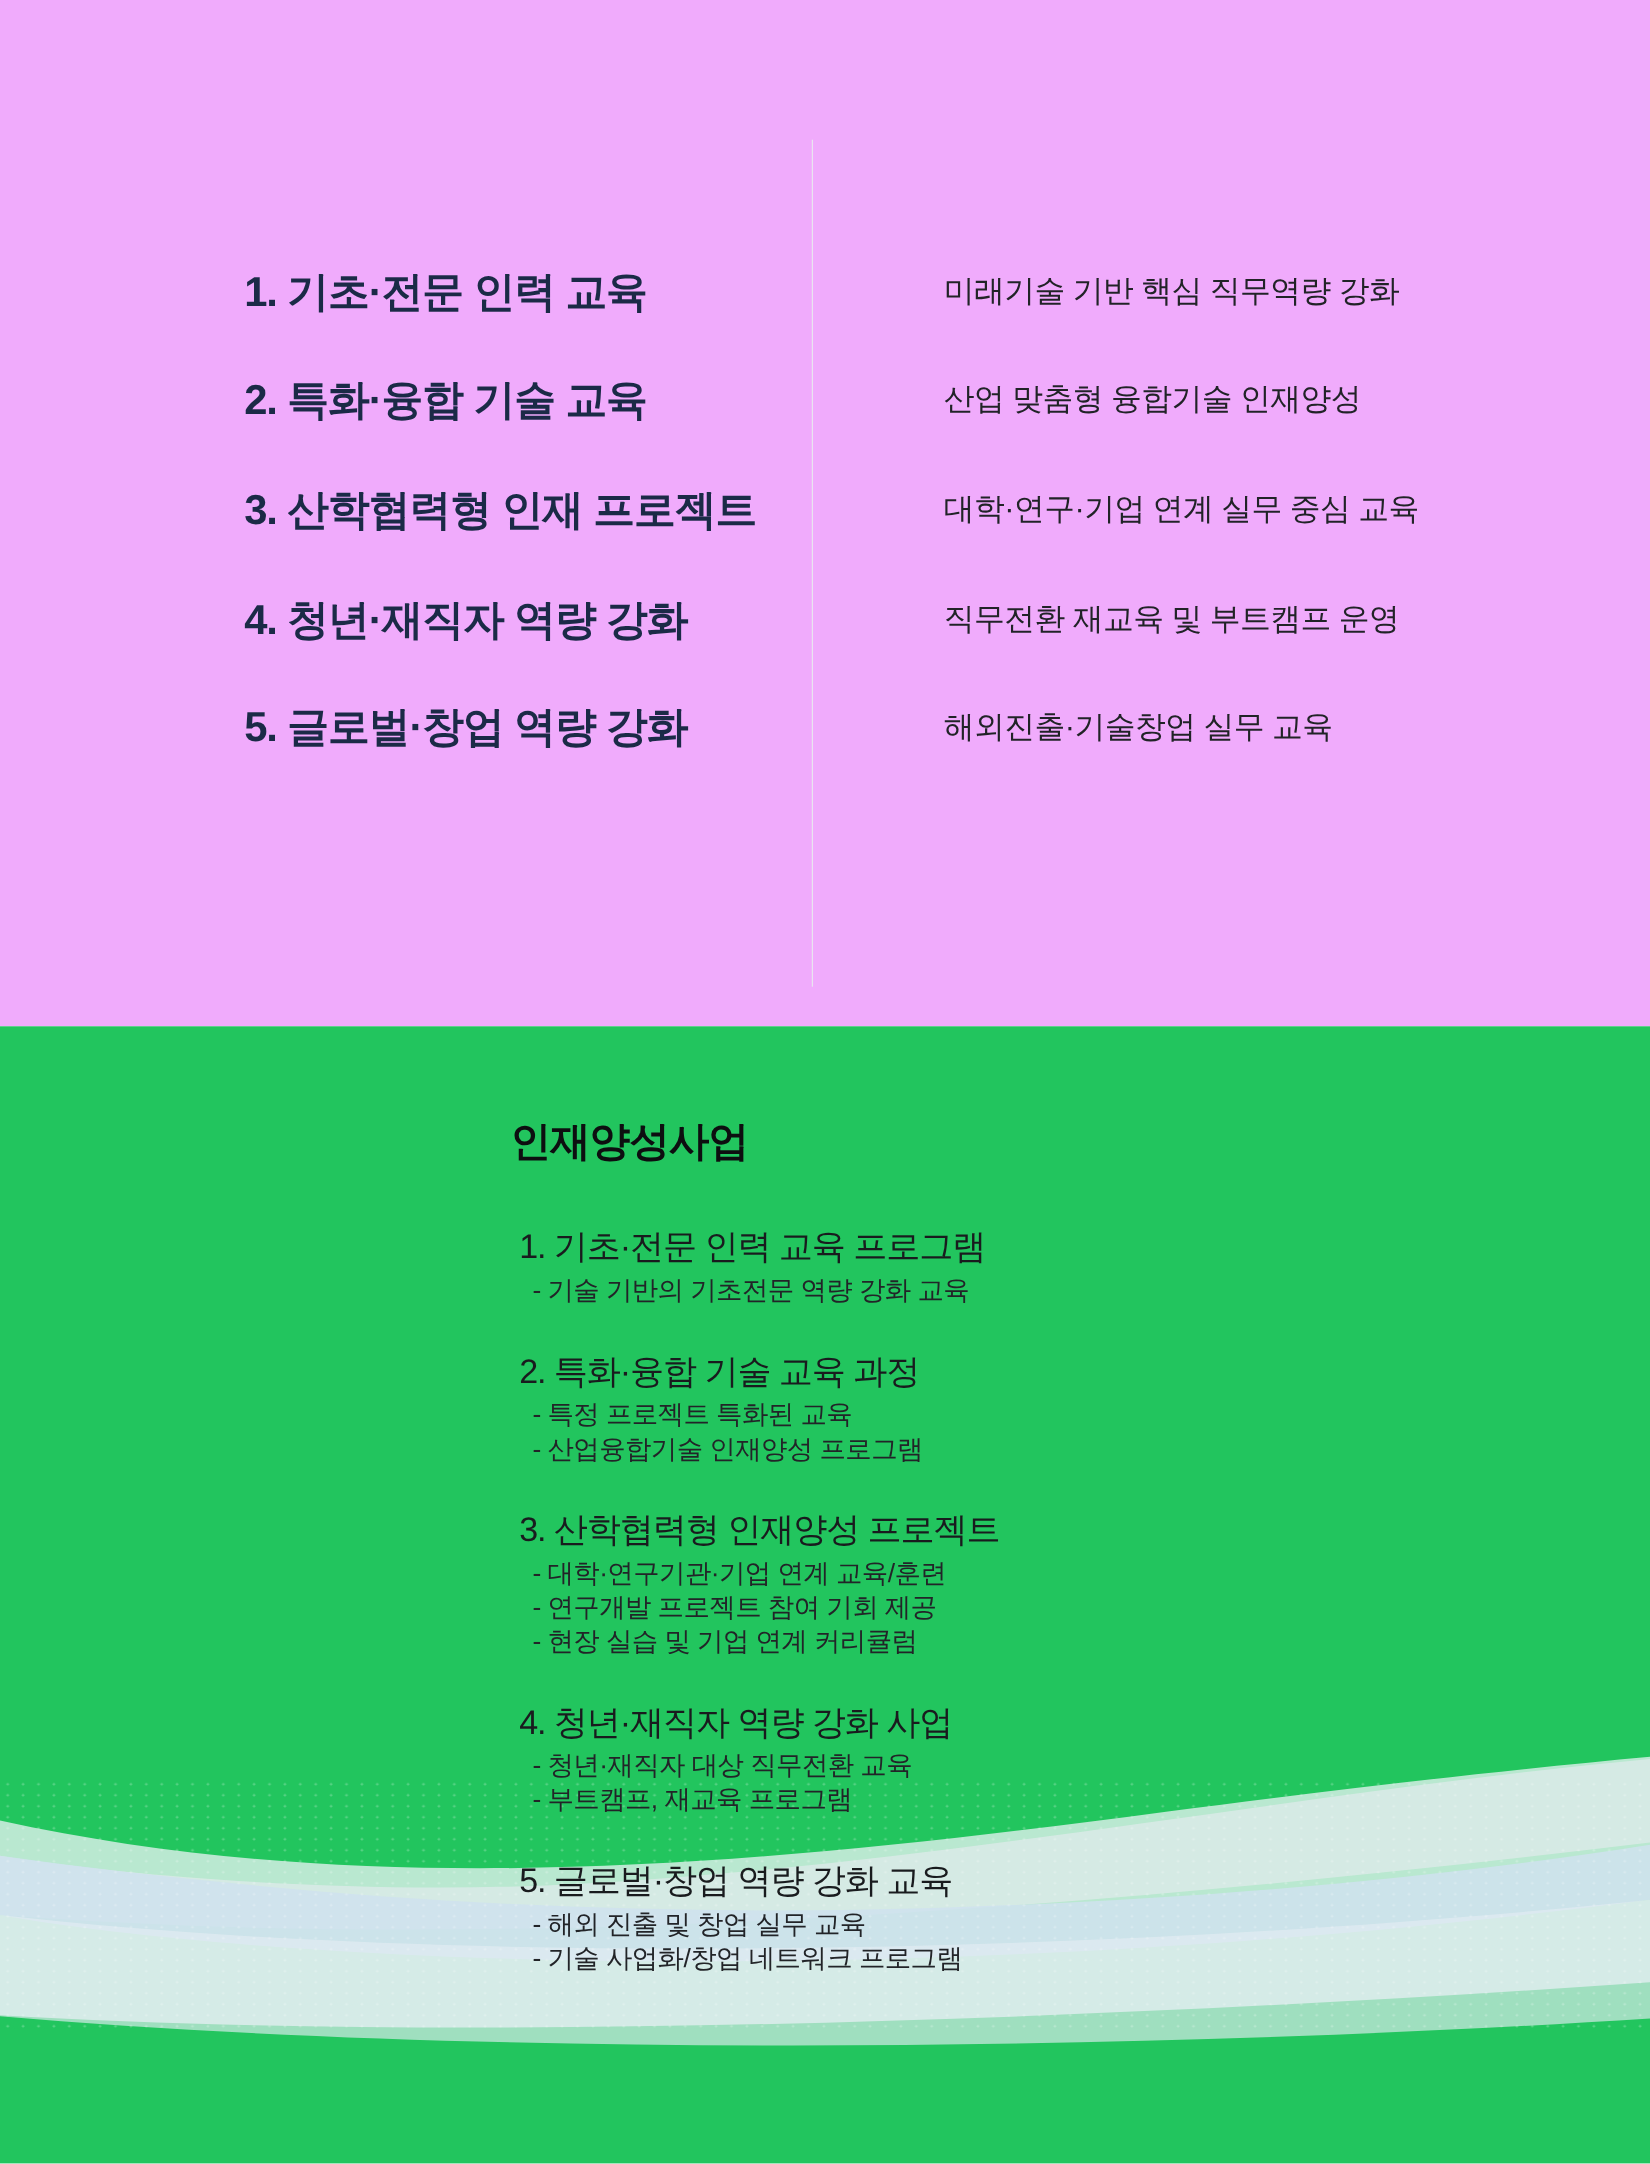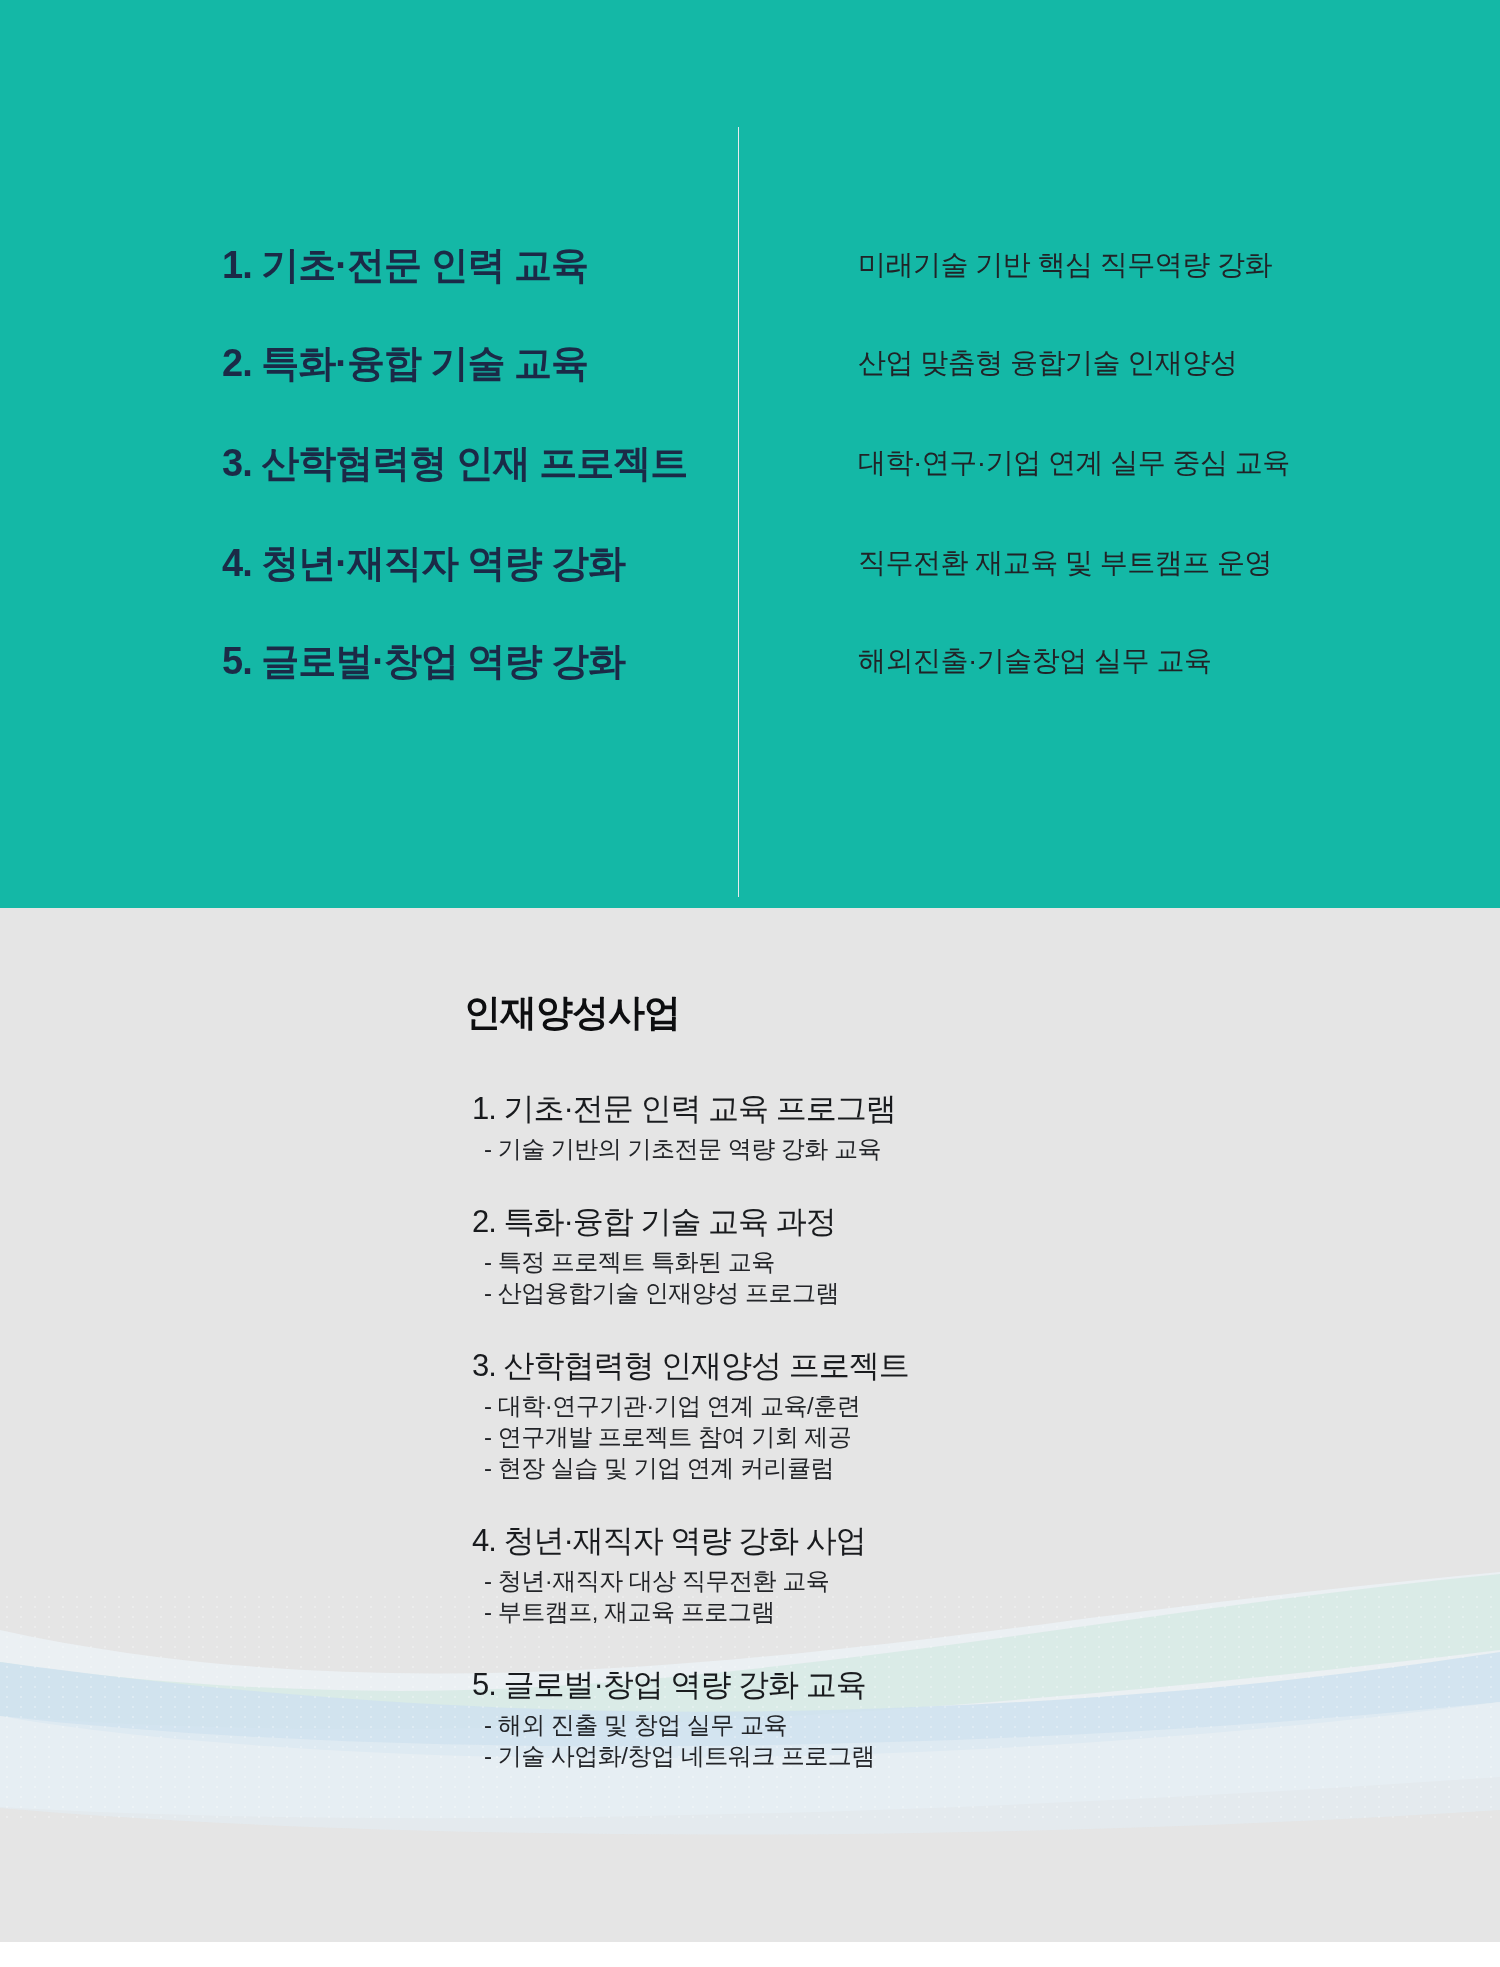--- a/index.html
+++ b/index.html
@@ -6,42 +6,42 @@
   *{box-sizing:border-box;}
   .page{
     position:relative;
     width:1500px;height:1967px;
     background:#ffffff;
     overflow:hidden;
     font-family:"Liberation Sans","DejaVu Sans",sans-serif;
   }
 
   
-  .top-section{position:absolute;left:0;top:0;width:1500px;height:933px;background:#14b8a6;}
+  .top-section{position:absolute;left:0;top:0;width:1500px;height:933px;background:#f0abfc;}
   .v-divider{
     position:absolute;left:738px;top:127px;width:1px;height:770px;
     background:#e8eaee;
   }
   .top-row{position:absolute;left:0;width:1500px;height:60px;display:flex;align-items:center;}
   .top-row .title{
     position:absolute;left:222px;
     font-size:38px;font-weight:800;letter-spacing:-1px;
     color:#1b2a47;white-space:nowrap;
   }
   .top-row .desc{
     position:absolute;left:858px;
     font-size:28px;font-weight:400;letter-spacing:-0.5px;
     color:#212327;white-space:nowrap;
   }
   .row-1{top:235px;} .row-2{top:333px;} .row-3{top:433px;} .row-4{top:533px;} .row-5{top:631px;}
 
   
   .bottom-section{
-    position:absolute;left:0;top:908px;width:1500px;height:1034px;
-    background:#e5e5e5;overflow:hidden;
+    position:absolute;left:0;top:933px;width:1500px;height:1034px;
+    background:#22c55e;overflow:hidden;
   }
   .waves{position:absolute;left:0;bottom:0;width:1500px;height:430px;}
   .waves svg{display:block;width:1500px;height:430px;}
   .wave-dots{
     position:absolute;left:0;bottom:120px;width:1500px;height:230px;
     background-image:radial-gradient(rgba(255,255,255,0.55) 1px, rgba(255,255,255,0) 1.6px);
     background-size:14px 10px;
     opacity:.5;pointer-events:none;
   }
   .bottom-content{position:absolute;left:464px;top:81px;width:900px;}

